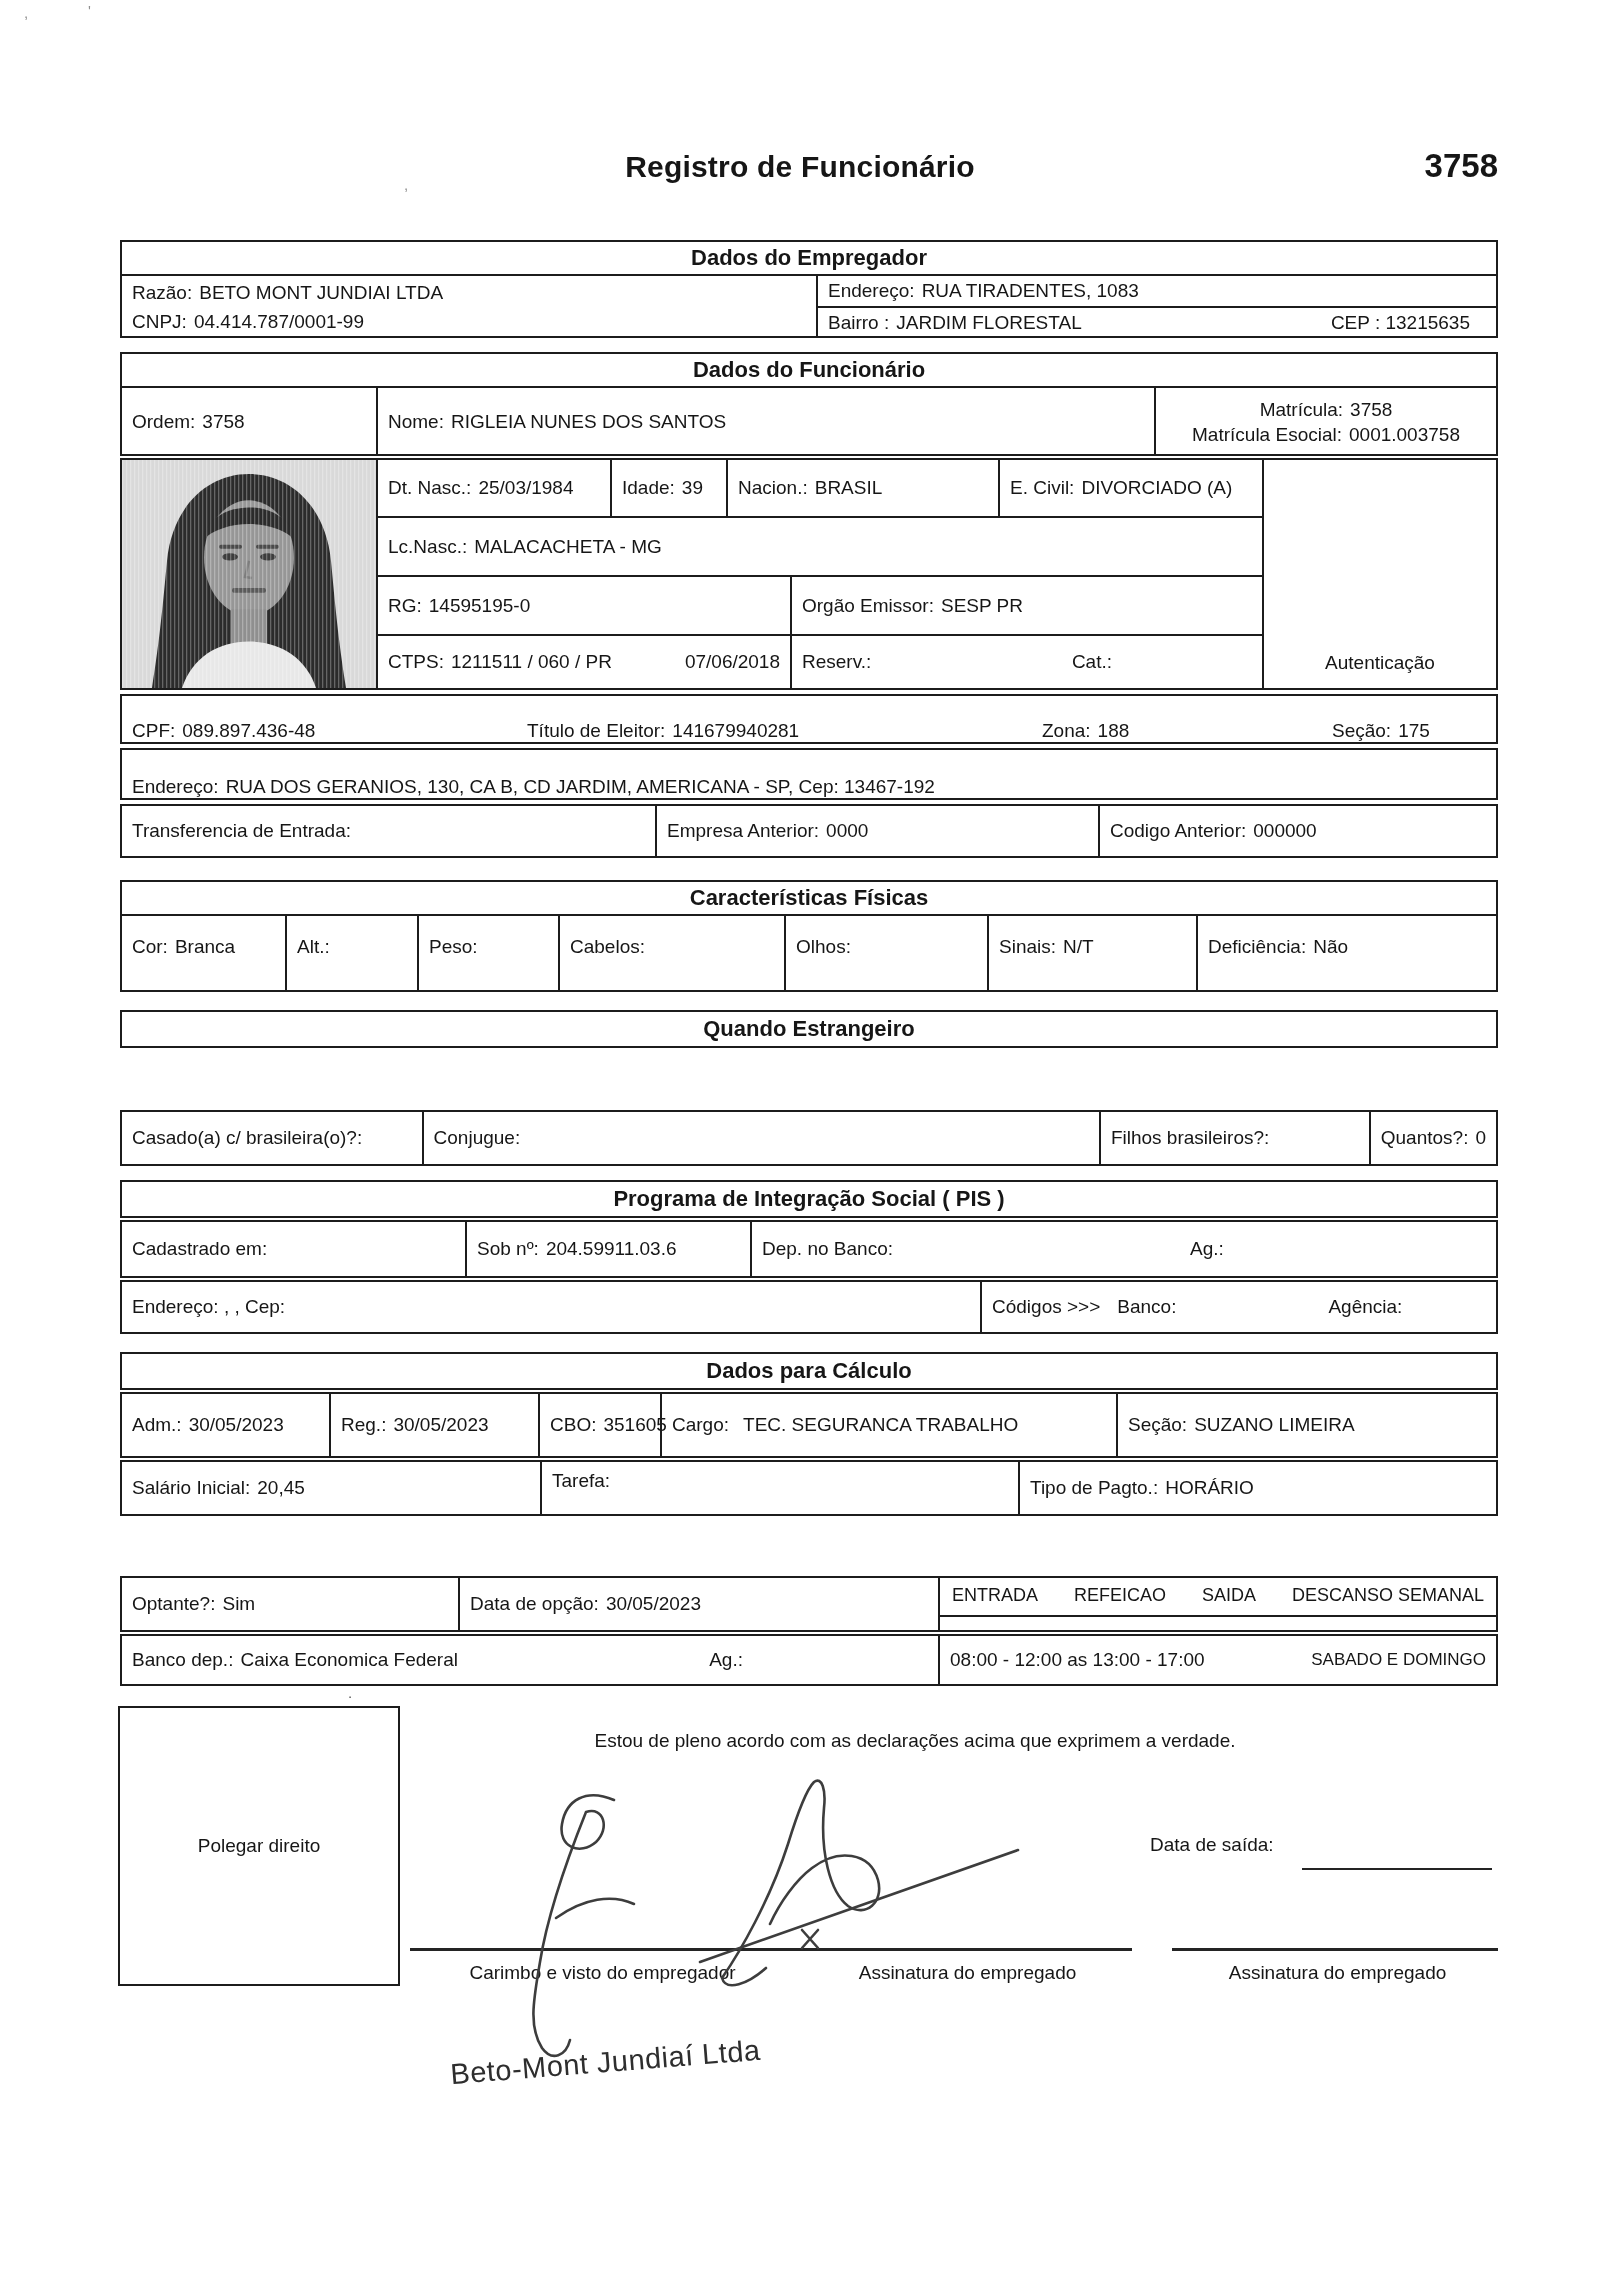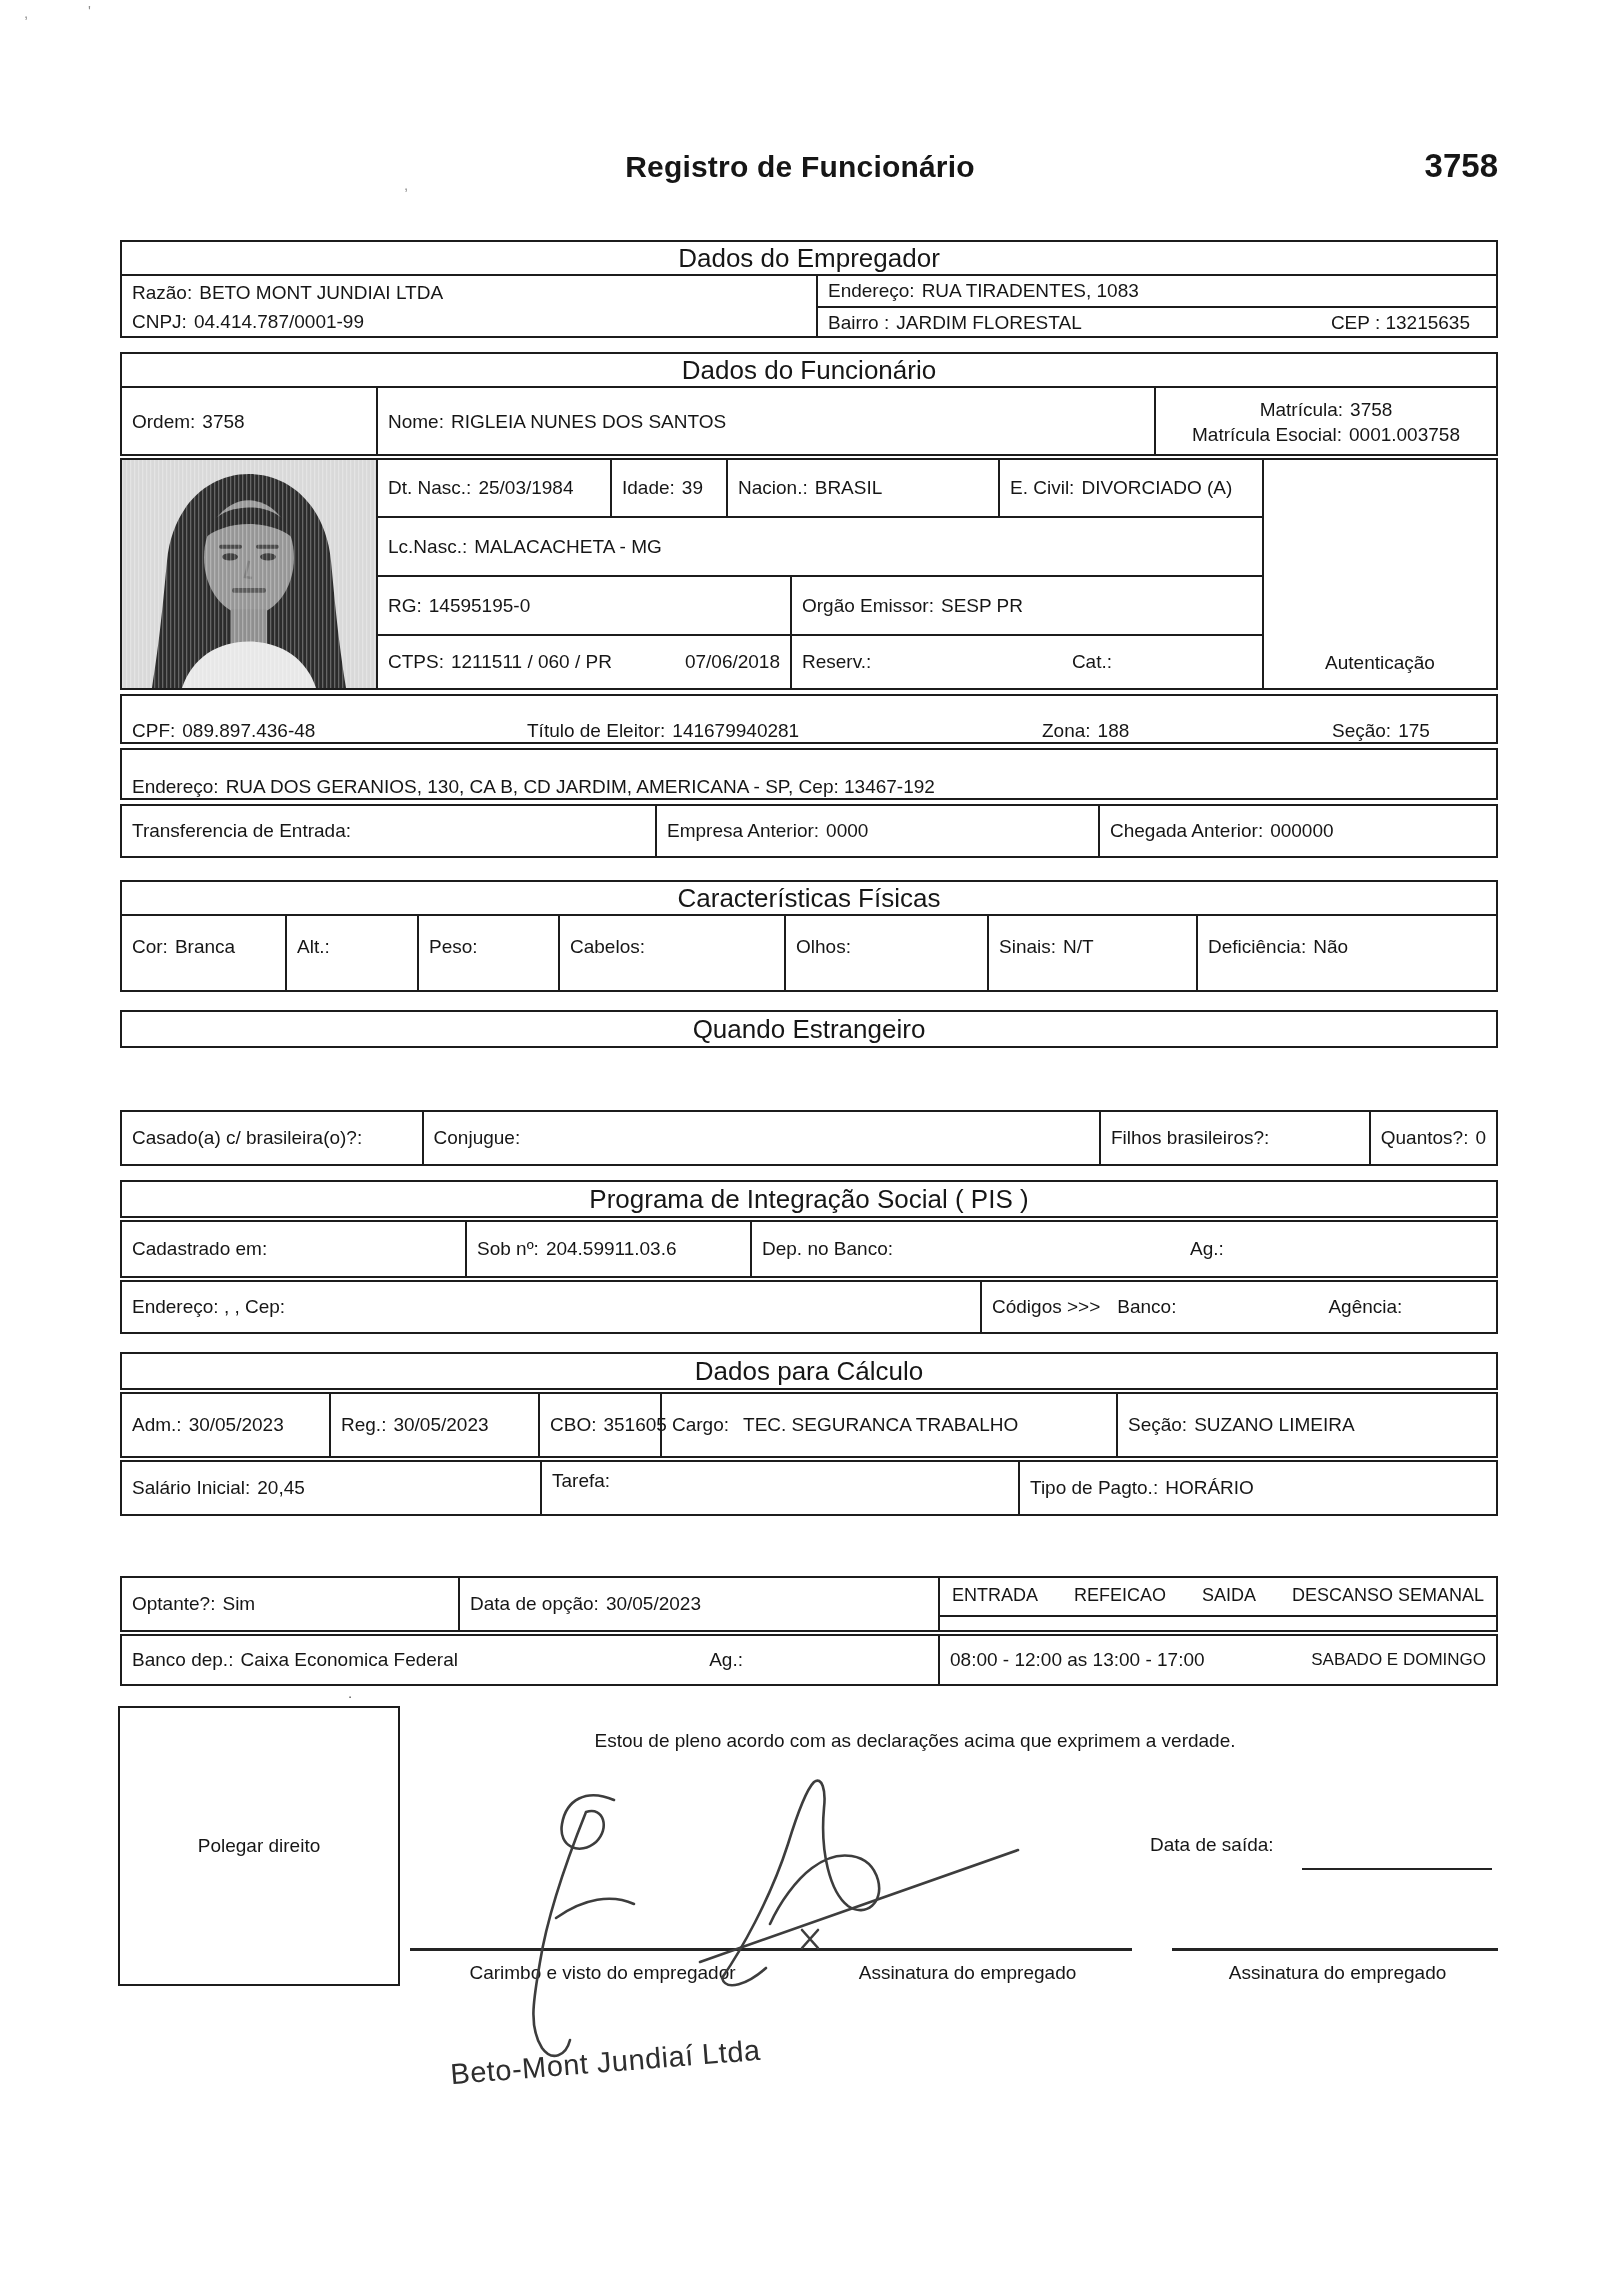--- a/index.html
+++ b/index.html
@@ -5,21 +5,21 @@
   html,body{margin:0;padding:0;background:#fff}
   .page{position:relative;width:1600px;height:2269px;background:#fff;overflow:hidden;
         font-family:"Liberation Sans",sans-serif;color:#161616}
   .title{position:absolute;top:150px;left:0;width:1600px;text-align:center;
          font-size:30px;font-weight:bold;letter-spacing:.2px}
   .docnum{position:absolute;top:147px;left:1360px;width:138px;text-align:right;
           font-size:33px;font-weight:bold}
   .box{position:absolute;left:120px;width:1378px;border:2px solid #1c1c1c;
        box-sizing:border-box;background:#fff}
   .sechdr{display:flex;align-items:center;justify-content:center;
-          font-weight:normal;font-size:26px}
+          font-weight:bold;font-size:22px}
   .hdrline{border-bottom:2px solid #1c1c1c;height:32px}
   .frow{display:flex;height:100%}
   .cell{box-sizing:border-box;display:flex;align-items:center;gap:7px;
         padding:0 10px;font-size:19px;white-space:nowrap}
   .cell~.cell{border-left:2px solid #1c1c1c}
   .tcell{align-items:flex-start;padding-top:20px}
   .ctr{justify-content:center}
   .line{font-size:19px;display:flex;gap:7px;align-items:center;padding:0 10px}
   .s1grid{display:flex;height:62px}
   .s1left{width:694px;display:flex;flex-direction:column;justify-content:space-around;padding:2px 0}
@@ -223,21 +223,21 @@
   <div class="box" style="top:804px;height:54px">
     <div class="frow">
       <div class="cell" style="width:533px">
         <span>Transferencia de Entrada:</span>
       </div>
       <div class="cell" style="width:443px">
         <span>Empresa Anterior:</span>
         <span>0000</span>
       </div>
       <div class="cell" style="flex:1">
-        <span>Chegada Anterior:</span>
+        <span>Codigo Anterior:</span>
         <span>000000</span>
       </div>
     </div>
   </div>
 
   <div class="box" style="top:880px;height:112px">
     <div class="sechdr hdrline">Características Físicas</div>
     <div class="frow" style="height:76px">
       <div class="cell tcell" style="width:163px">
         <span>Cor:</span>

